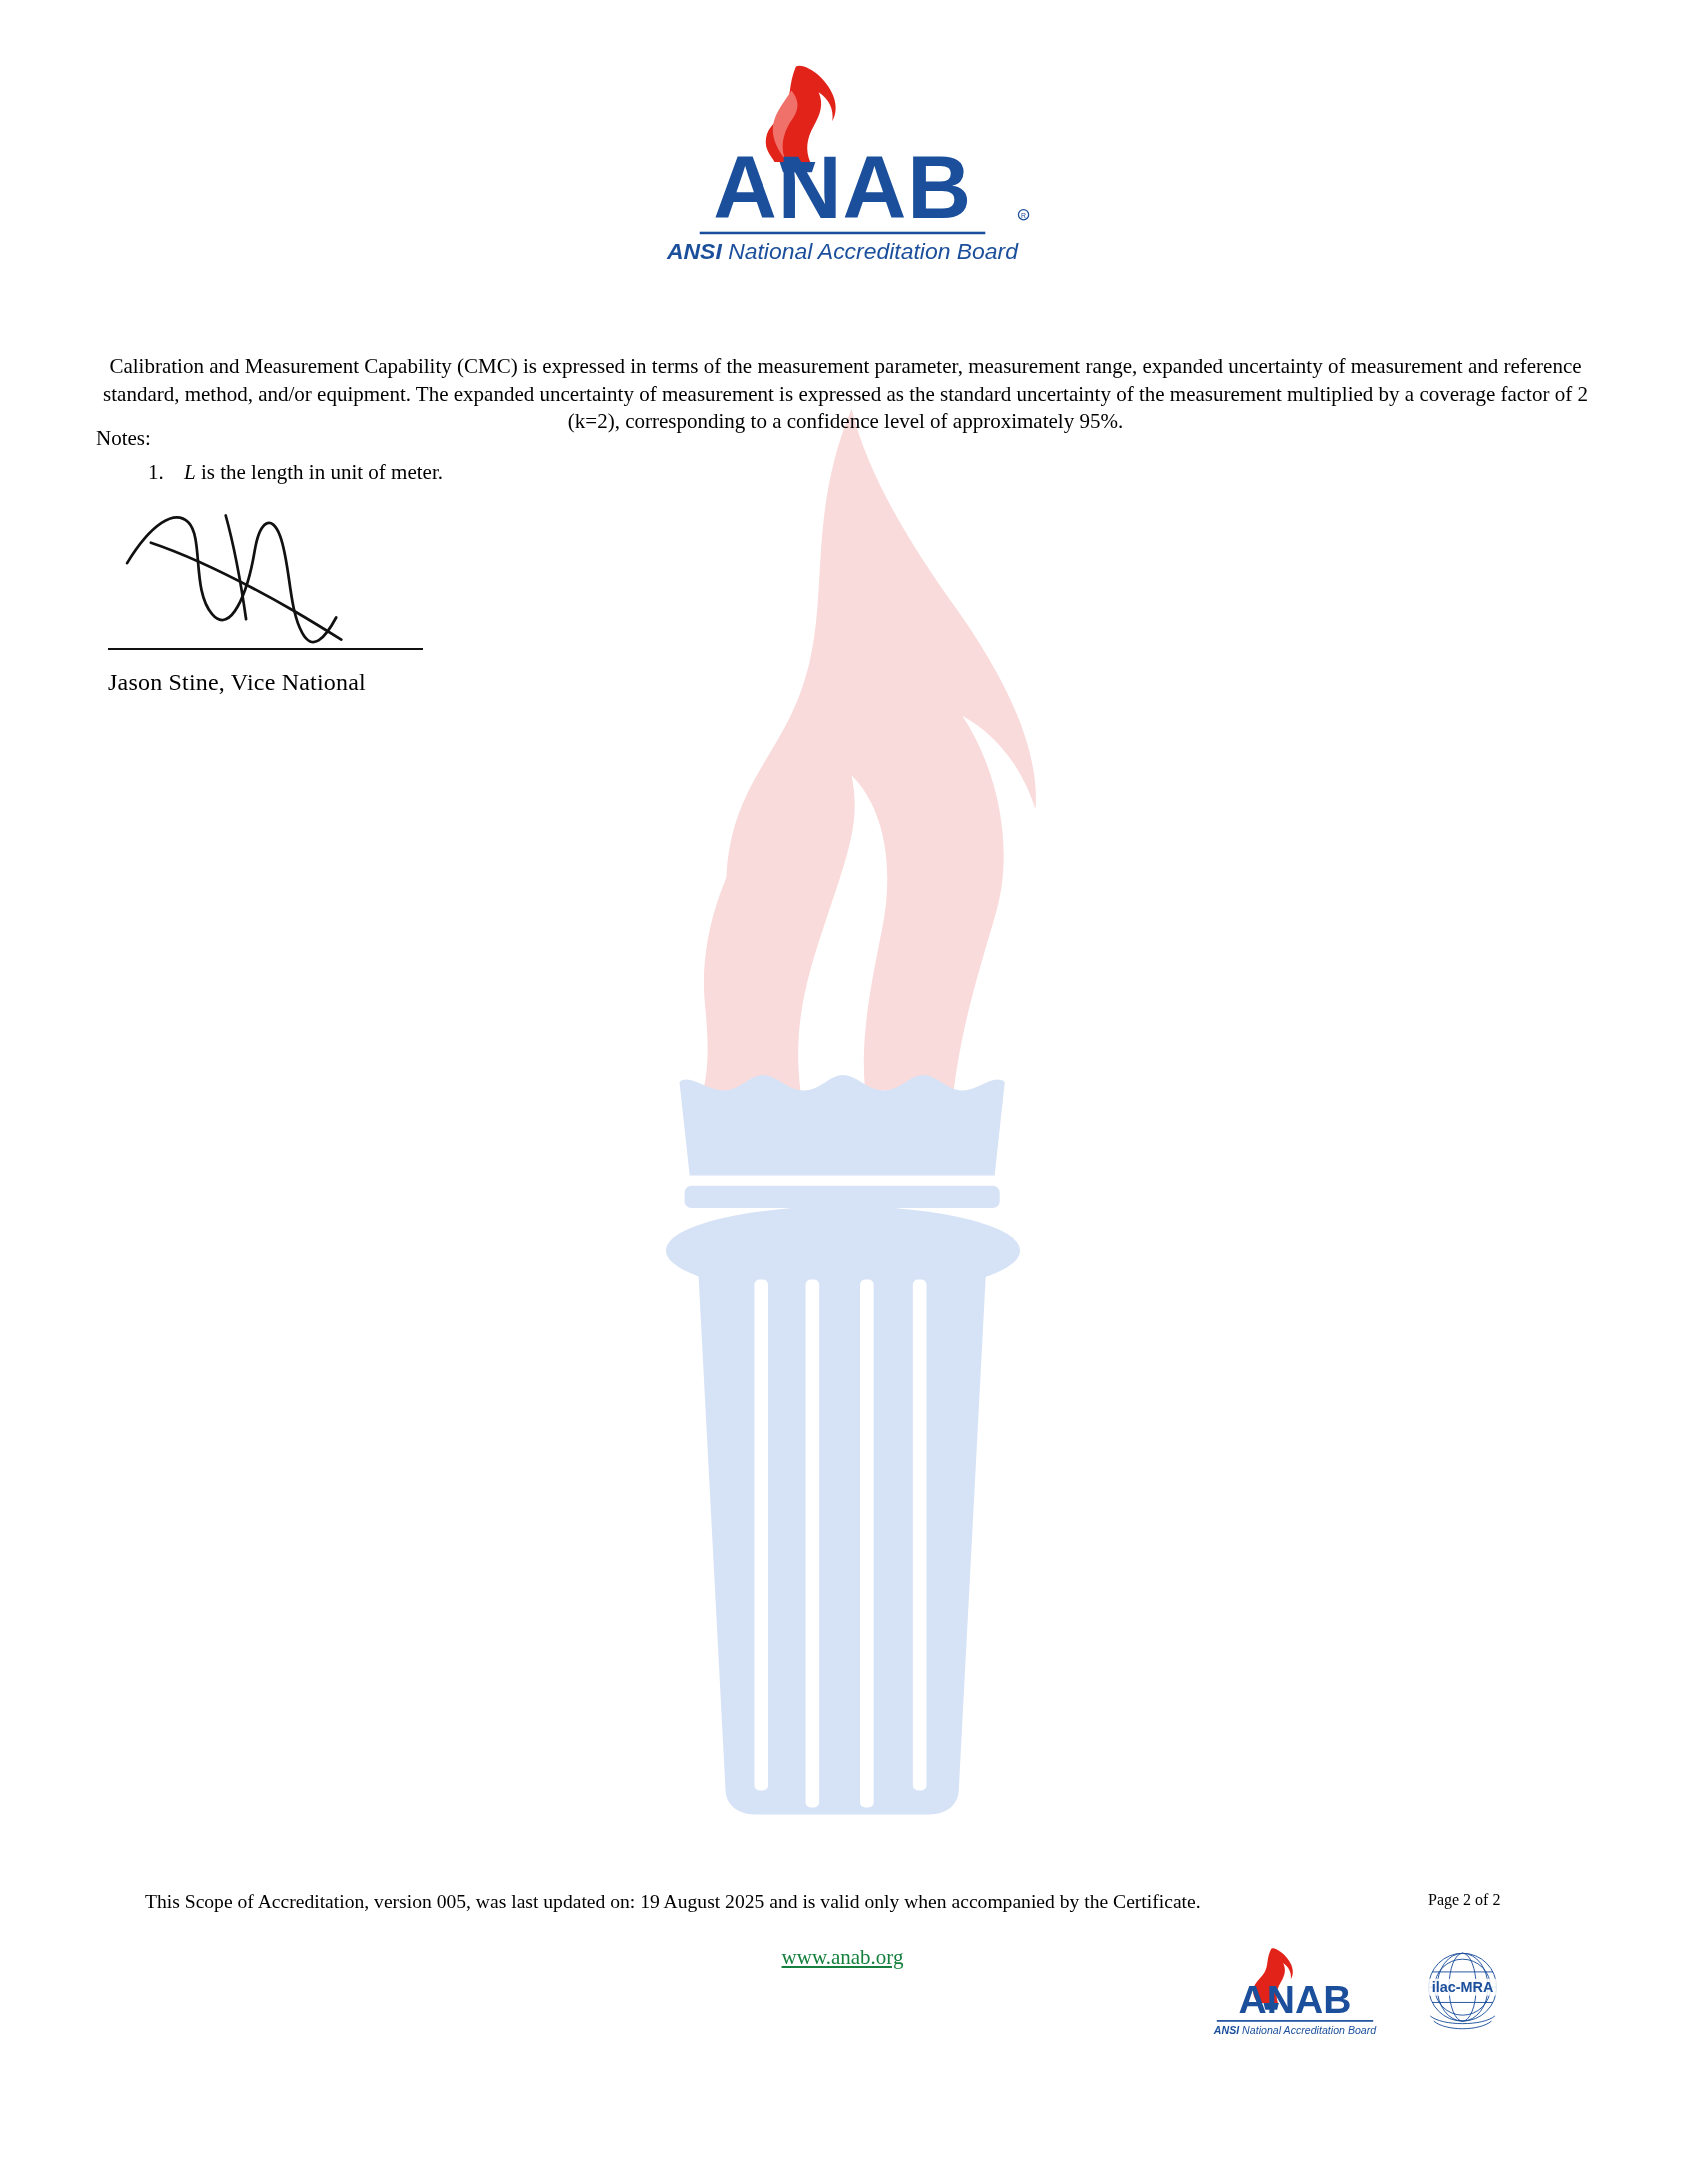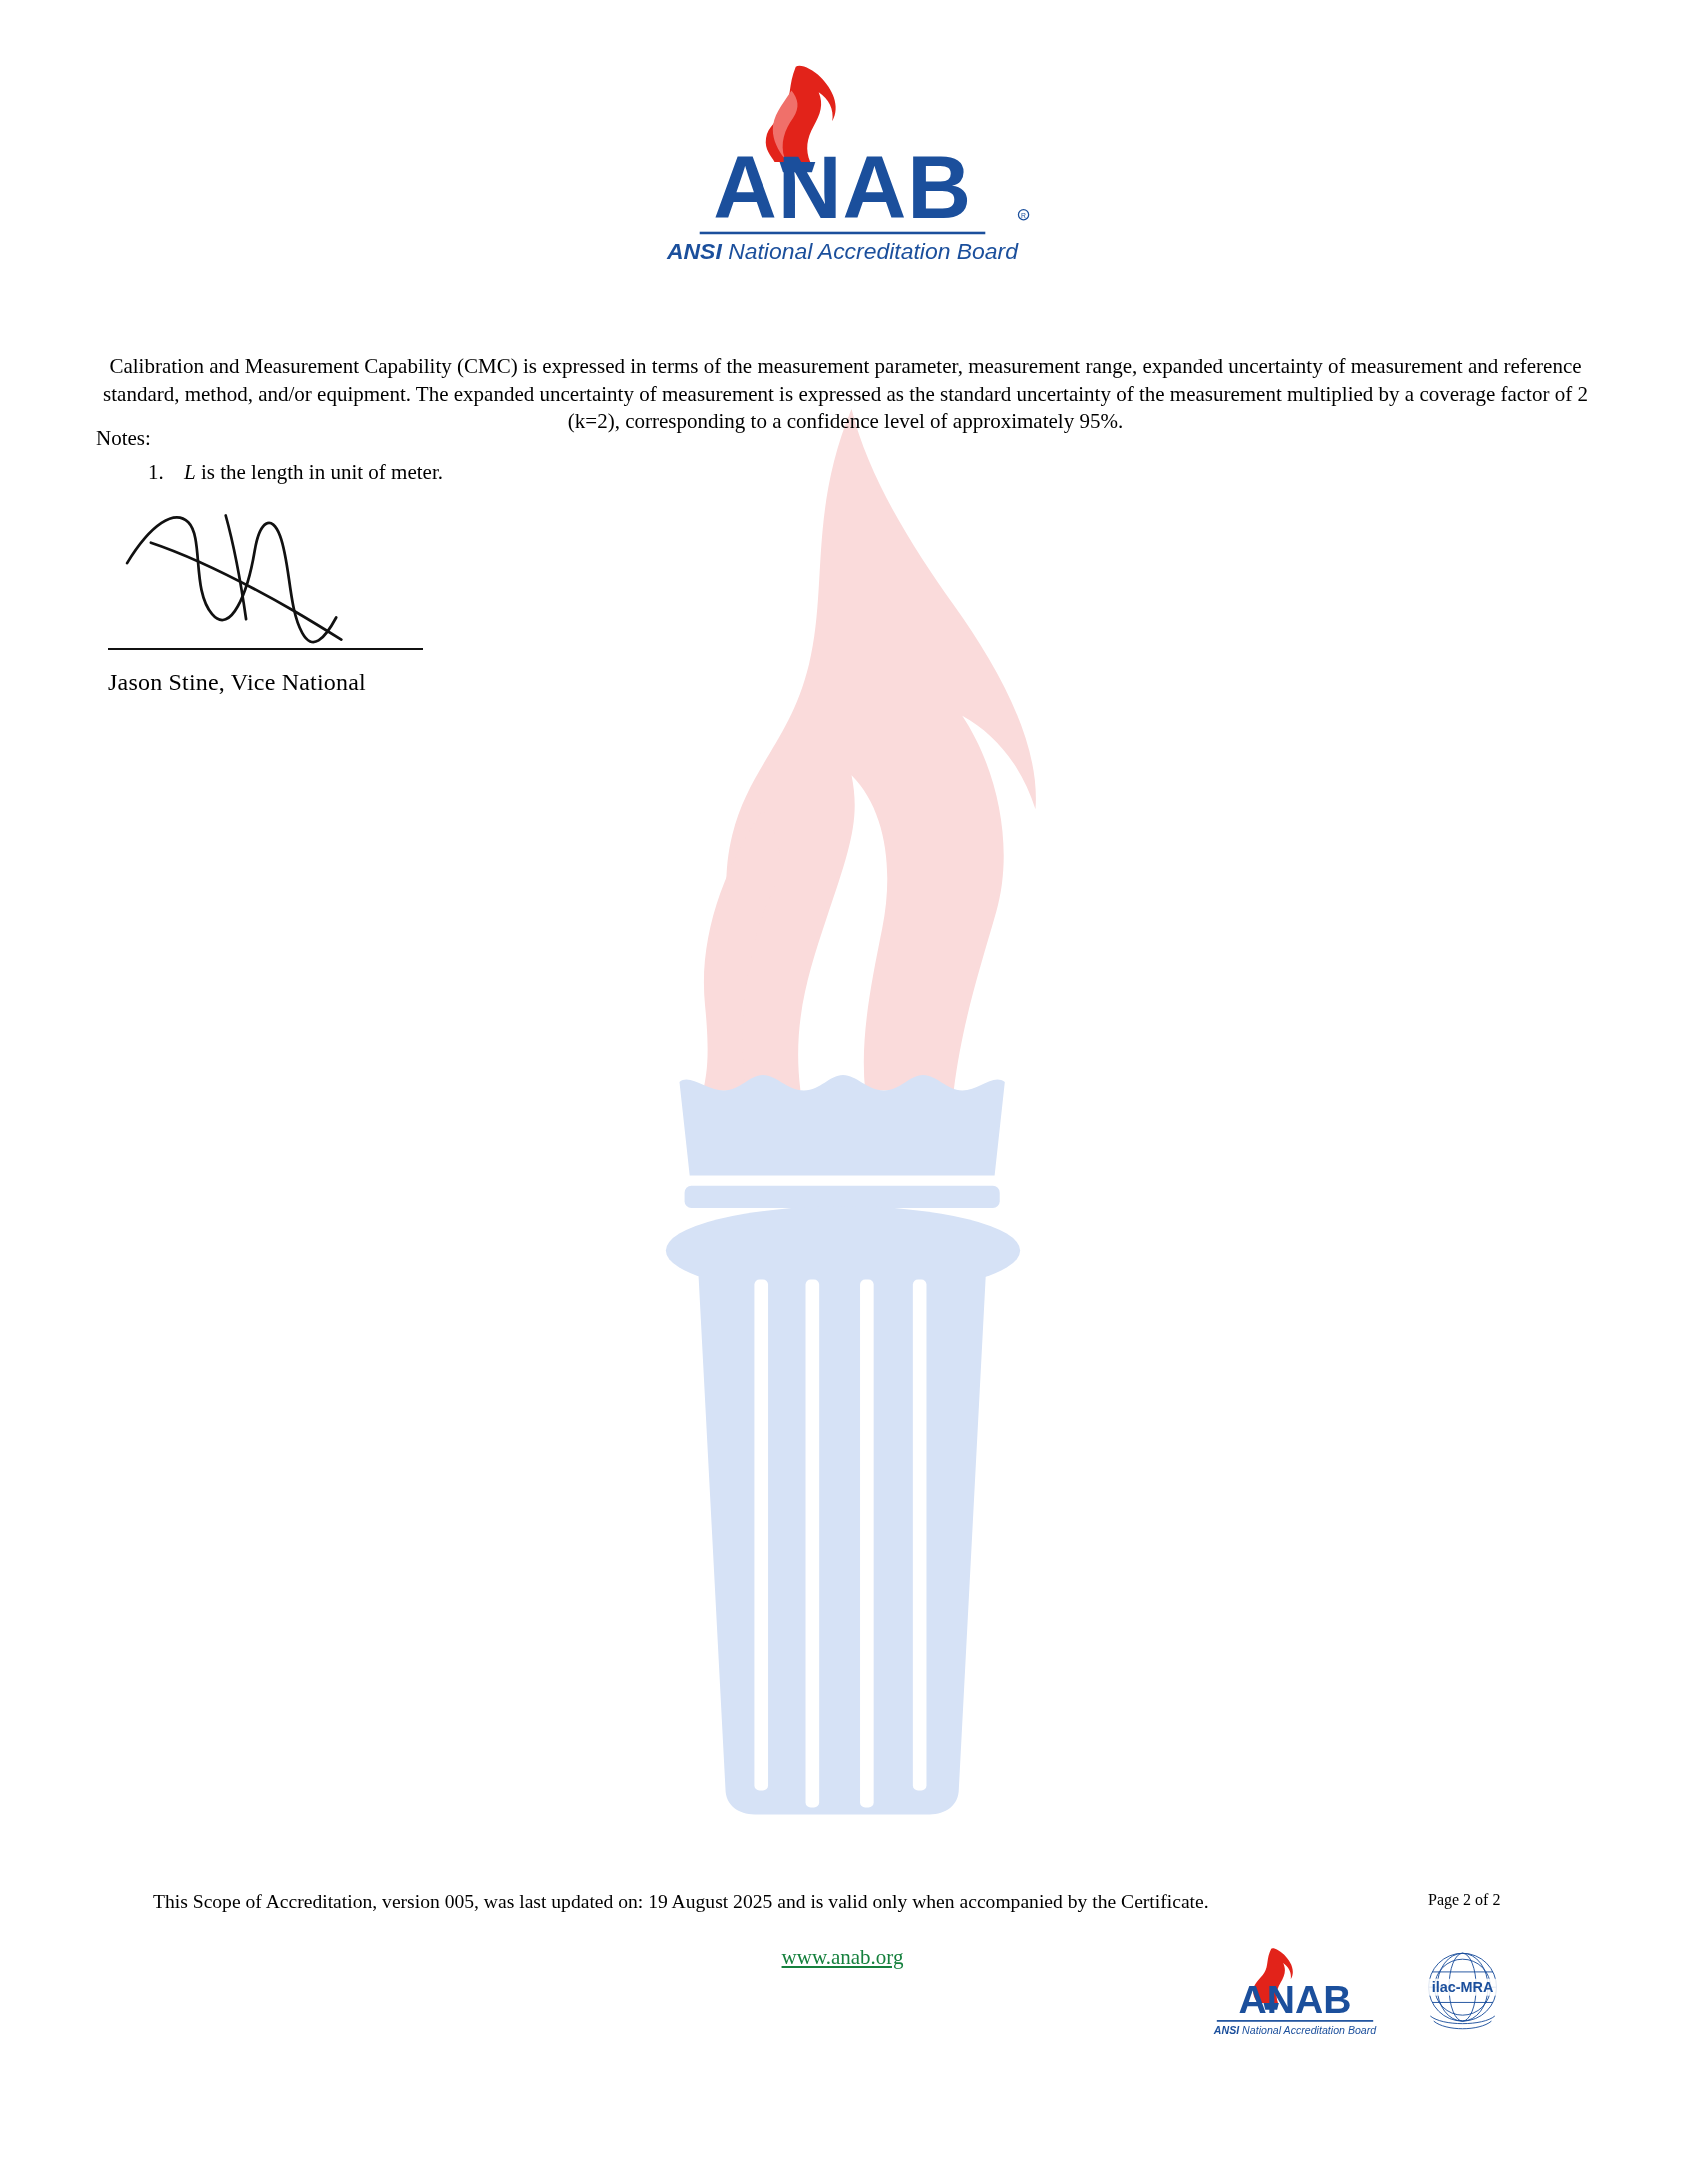--- a/index.html
+++ b/index.html
@@ -117,21 +117,20 @@
     top: 1891px;
     width: 1685px;
     z-index: 3;
   }
   .footer-note {
     position: absolute;
     left: 145px;
     top: 0;
     font-size: 19.6px;
     white-space: nowrap;
-    margin-left: 8px;
   }
   .page-number {
     position: absolute;
     left: 1428px;
     top: 0;
     font-size: 16px;
     white-space: nowrap;
     font-family: Liberation Serif, serif;
   }
   .footer-address {

